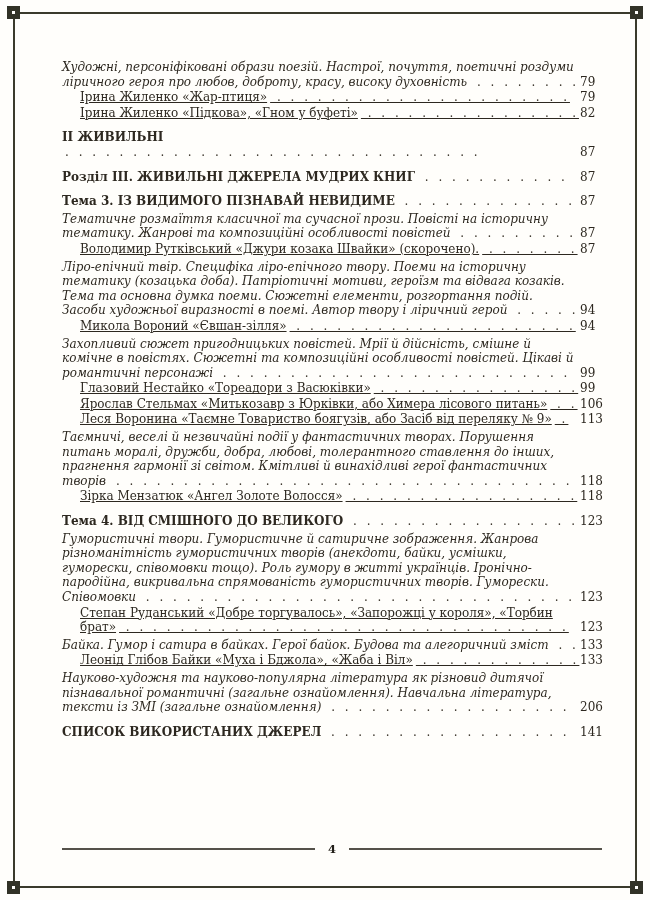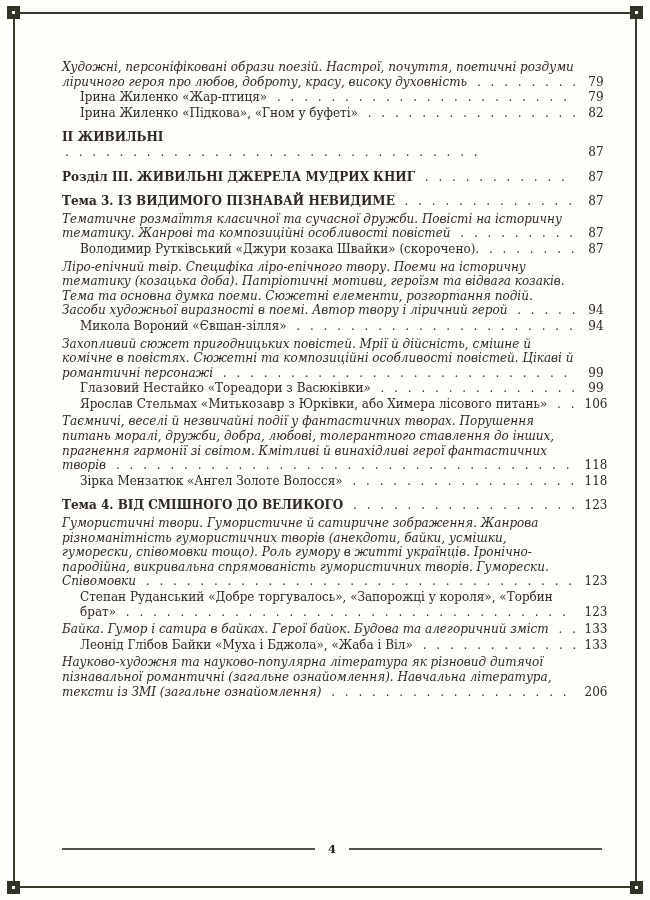--- a/index.html
+++ b/index.html
@@ -52,20 +52,21 @@
     position: relative;
     padding-right: 32px;
   }
   .toc-entry.description {
     font-style: italic;
     margin-top: 3px;
   }
   .toc-entry.work {
     padding-left: 18px;
     margin-top: 1px;
+    text-decoration: underline;
   }
   .toc-entry.semester,
   .toc-entry.section,
   .toc-entry.theme,
   .toc-entry.sources {
     font-weight: bold;
     margin-top: 10px;
     margin-bottom: 1px;
   }
   .toc-dots {
@@ -75,21 +76,21 @@
     color: #3c362c;
     margin-left: 3px;
     white-space: nowrap;
     display: inline;
   }
   .toc-page {
     position: absolute;
     right: 0;
     bottom: 0;
     width: 32px;
-    text-align: center;
+    text-align: left;
     font-style: normal;
     font-weight: normal;
     color: #2d2820;
   }
 
   
   .footer {
     position: absolute;
     left: 62px;
     top: 842px;
@@ -120,34 +121,36 @@
   <div class="corner br"></div>
 </div>
 
 <div class="toc">
     <div class="toc-entry description"><span class="toc-text">Художні, персоніфіковані образи поезій. Настрої, почуття, поетичні роздуми ліричного героя про любов, доброту, красу, високу духовність</span><span class="toc-dots"> . . . . . . . .</span><span class="toc-page">79</span></div>
     <div class="toc-entry work"><span class="toc-text">Ірина Жиленко «Жар-птиця»</span><span class="toc-dots"> . . . . . . . . . . . . . . . . . . . . . .</span><span class="toc-page">79</span></div>
     <div class="toc-entry work"><span class="toc-text">Ірина Жиленко «Підкова», «Гном у буфеті»</span><span class="toc-dots"> . . . . . . . . . . . . . . . .</span><span class="toc-page">82</span></div>
     <div class="toc-entry semester"><span class="toc-text">ІІ ЖИВИЛЬНІ</span><span class="toc-dots"> . . . . . . . . . . . . . . . . . . . . . . . . . . . . . . .</span><span class="toc-page">87</span></div>
     <div class="toc-entry section"><span class="toc-text">Розділ ІІІ. ЖИВИЛЬНІ ДЖЕРЕЛА МУДРИХ КНИГ</span><span class="toc-dots"> . . . . . . . . . . .</span><span class="toc-page">87</span></div>
     <div class="toc-entry theme"><span class="toc-text">Тема 3. ІЗ ВИДИМОГО ПІЗНАВАЙ НЕВИДИМЕ</span><span class="toc-dots"> . . . . . . . . . . . . .</span><span class="toc-page">87</span></div>
-    <div class="toc-entry description"><span class="toc-text">Тематичне розмаїття класичної та сучасної дружби. Повісті на історичну тематику. Жанрові та композиційні особливості повістей</span><span class="toc-dots"> . . . . . . . . .</span><span class="toc-page">87</span></div>
+    <div class="toc-entry description"><span class="toc-text">Тематичне розмаїття класичної та сучасної прози. Повісті на історичну тематику. Жанрові та композиційні особливості повістей</span><span class="toc-dots"> . . . . . . . . .</span><span class="toc-page">87</span></div>
     <div class="toc-entry work"><span class="toc-text">Володимир Рутківський «Джури козака Швайки» (скорочено).</span><span class="toc-dots"> . . . . . . .</span><span class="toc-page">87</span></div>
     <div class="toc-entry description"><span class="toc-text">Ліро-епічний твір. Специфіка ліро-епічного твору. Поеми на історичну тематику (козацька доба). Патріотичні мотиви, героїзм та відвага козаків. Тема та основна думка поеми. Сюжетні елементи, розгортання подій. Засоби художньої виразності в поемі. Автор твору і ліричний герой</span><span class="toc-dots"> . . . . .</span><span class="toc-page">94</span></div>
     <div class="toc-entry work"><span class="toc-text">Микола Вороний «Євшан-зілля»</span><span class="toc-dots"> . . . . . . . . . . . . . . . . . . . . .</span><span class="toc-page">94</span></div>
     <div class="toc-entry description"><span class="toc-text">Захопливий сюжет пригодницьких повістей. Мрії й дійсність, смішне й комічне в повістях. Сюжетні та композиційні особливості повістей. Цікаві й романтичні персонажі</span><span class="toc-dots"> . . . . . . . . . . . . . . . . . . . . . . . . . .</span><span class="toc-page">99</span></div>
     <div class="toc-entry work"><span class="toc-text">Глазовий Нестайко «Тореадори з Васюківки»</span><span class="toc-dots"> . . . . . . . . . . . . . . .</span><span class="toc-page">99</span></div>
     <div class="toc-entry work"><span class="toc-text">Ярослав Стельмах «Митькозавр з Юрківки, або Химера лісового питань»</span><span class="toc-dots"> . .</span><span class="toc-page">106</span></div>
+    <div class="toc-entry work"><span class="toc-text">Леся Воронина «Таємне Товариство боягузів, або Засіб від переляку № 9»</span><span class="toc-dots"> .</span><span class="toc-page">113</span></div>
     <div class="toc-entry description"><span class="toc-text">Таємничі, веселі й незвичайні події у фантастичних творах. Порушення питань моралі, дружби, добра, любові, толерантного ставлення до інших, прагнення гармонії зі світом. Кмітливі й винахідливі герої фантастичних творів</span><span class="toc-dots"> . . . . . . . . . . . . . . . . . . . . . . . . . . . . . . . . . .</span><span class="toc-page">118</span></div>
     <div class="toc-entry work"><span class="toc-text">Зірка Мензатюк «Ангел Золоте Волосся»</span><span class="toc-dots"> . . . . . . . . . . . . . . . . .</span><span class="toc-page">118</span></div>
     <div class="toc-entry theme"><span class="toc-text">Тема 4. ВІД СМІШНОГО ДО ВЕЛИКОГО</span><span class="toc-dots"> . . . . . . . . . . . . . . . . .</span><span class="toc-page">123</span></div>
     <div class="toc-entry description"><span class="toc-text">Гумористичні твори. Гумористичне й сатиричне зображення. Жанрова різноманітність гумористичних творів (анекдоти, байки, усмішки, гуморески, співомовки тощо). Роль гумору в житті українців. Іронічно-пародійна, викривальна спрямованість гумористичних творів. Гуморески. Співомовки</span><span class="toc-dots"> . . . . . . . . . . . . . . . . . . . . . . . . . . . . . . . .</span><span class="toc-page">123</span></div>
     <div class="toc-entry work"><span class="toc-text">Степан Руданський «Добре торгувалось», «Запорожці у короля», «Торбин брат»</span><span class="toc-dots"> . . . . . . . . . . . . . . . . . . . . . . . . . . . . . . . . .</span><span class="toc-page">123</span></div>
     <div class="toc-entry description"><span class="toc-text">Байка. Гумор і сатира в байках. Герої байок. Будова та алегоричний зміст</span><span class="toc-dots"> . .</span><span class="toc-page">133</span></div>
     <div class="toc-entry work"><span class="toc-text">Леонід Глібов Байки «Муха і Бджола», «Жаба і Віл»</span><span class="toc-dots"> . . . . . . . . . . . .</span><span class="toc-page">133</span></div>
     <div class="toc-entry description"><span class="toc-text">Науково-художня та науково-популярна література як різновид дитячої пізнавальної романтичні (загальне ознайомлення). Навчальна література, тексти із ЗМІ (загальне ознайомлення)</span><span class="toc-dots"> . . . . . . . . . . . . . . . . . .</span><span class="toc-page">206</span></div>
+    <div class="toc-entry sources"><span class="toc-text">СПИСОК ВИКОРИСТАНИХ ДЖЕРЕЛ</span><span class="toc-dots"> . . . . . . . . . . . . . . . . . .</span><span class="toc-page">141</span></div>
   </div>
 
 <div class="footer">
   <span class="footer-rule"></span>
   <span class="footer-num">4</span>
   <span class="footer-rule"></span>
 </div>
 
 </body></html>

